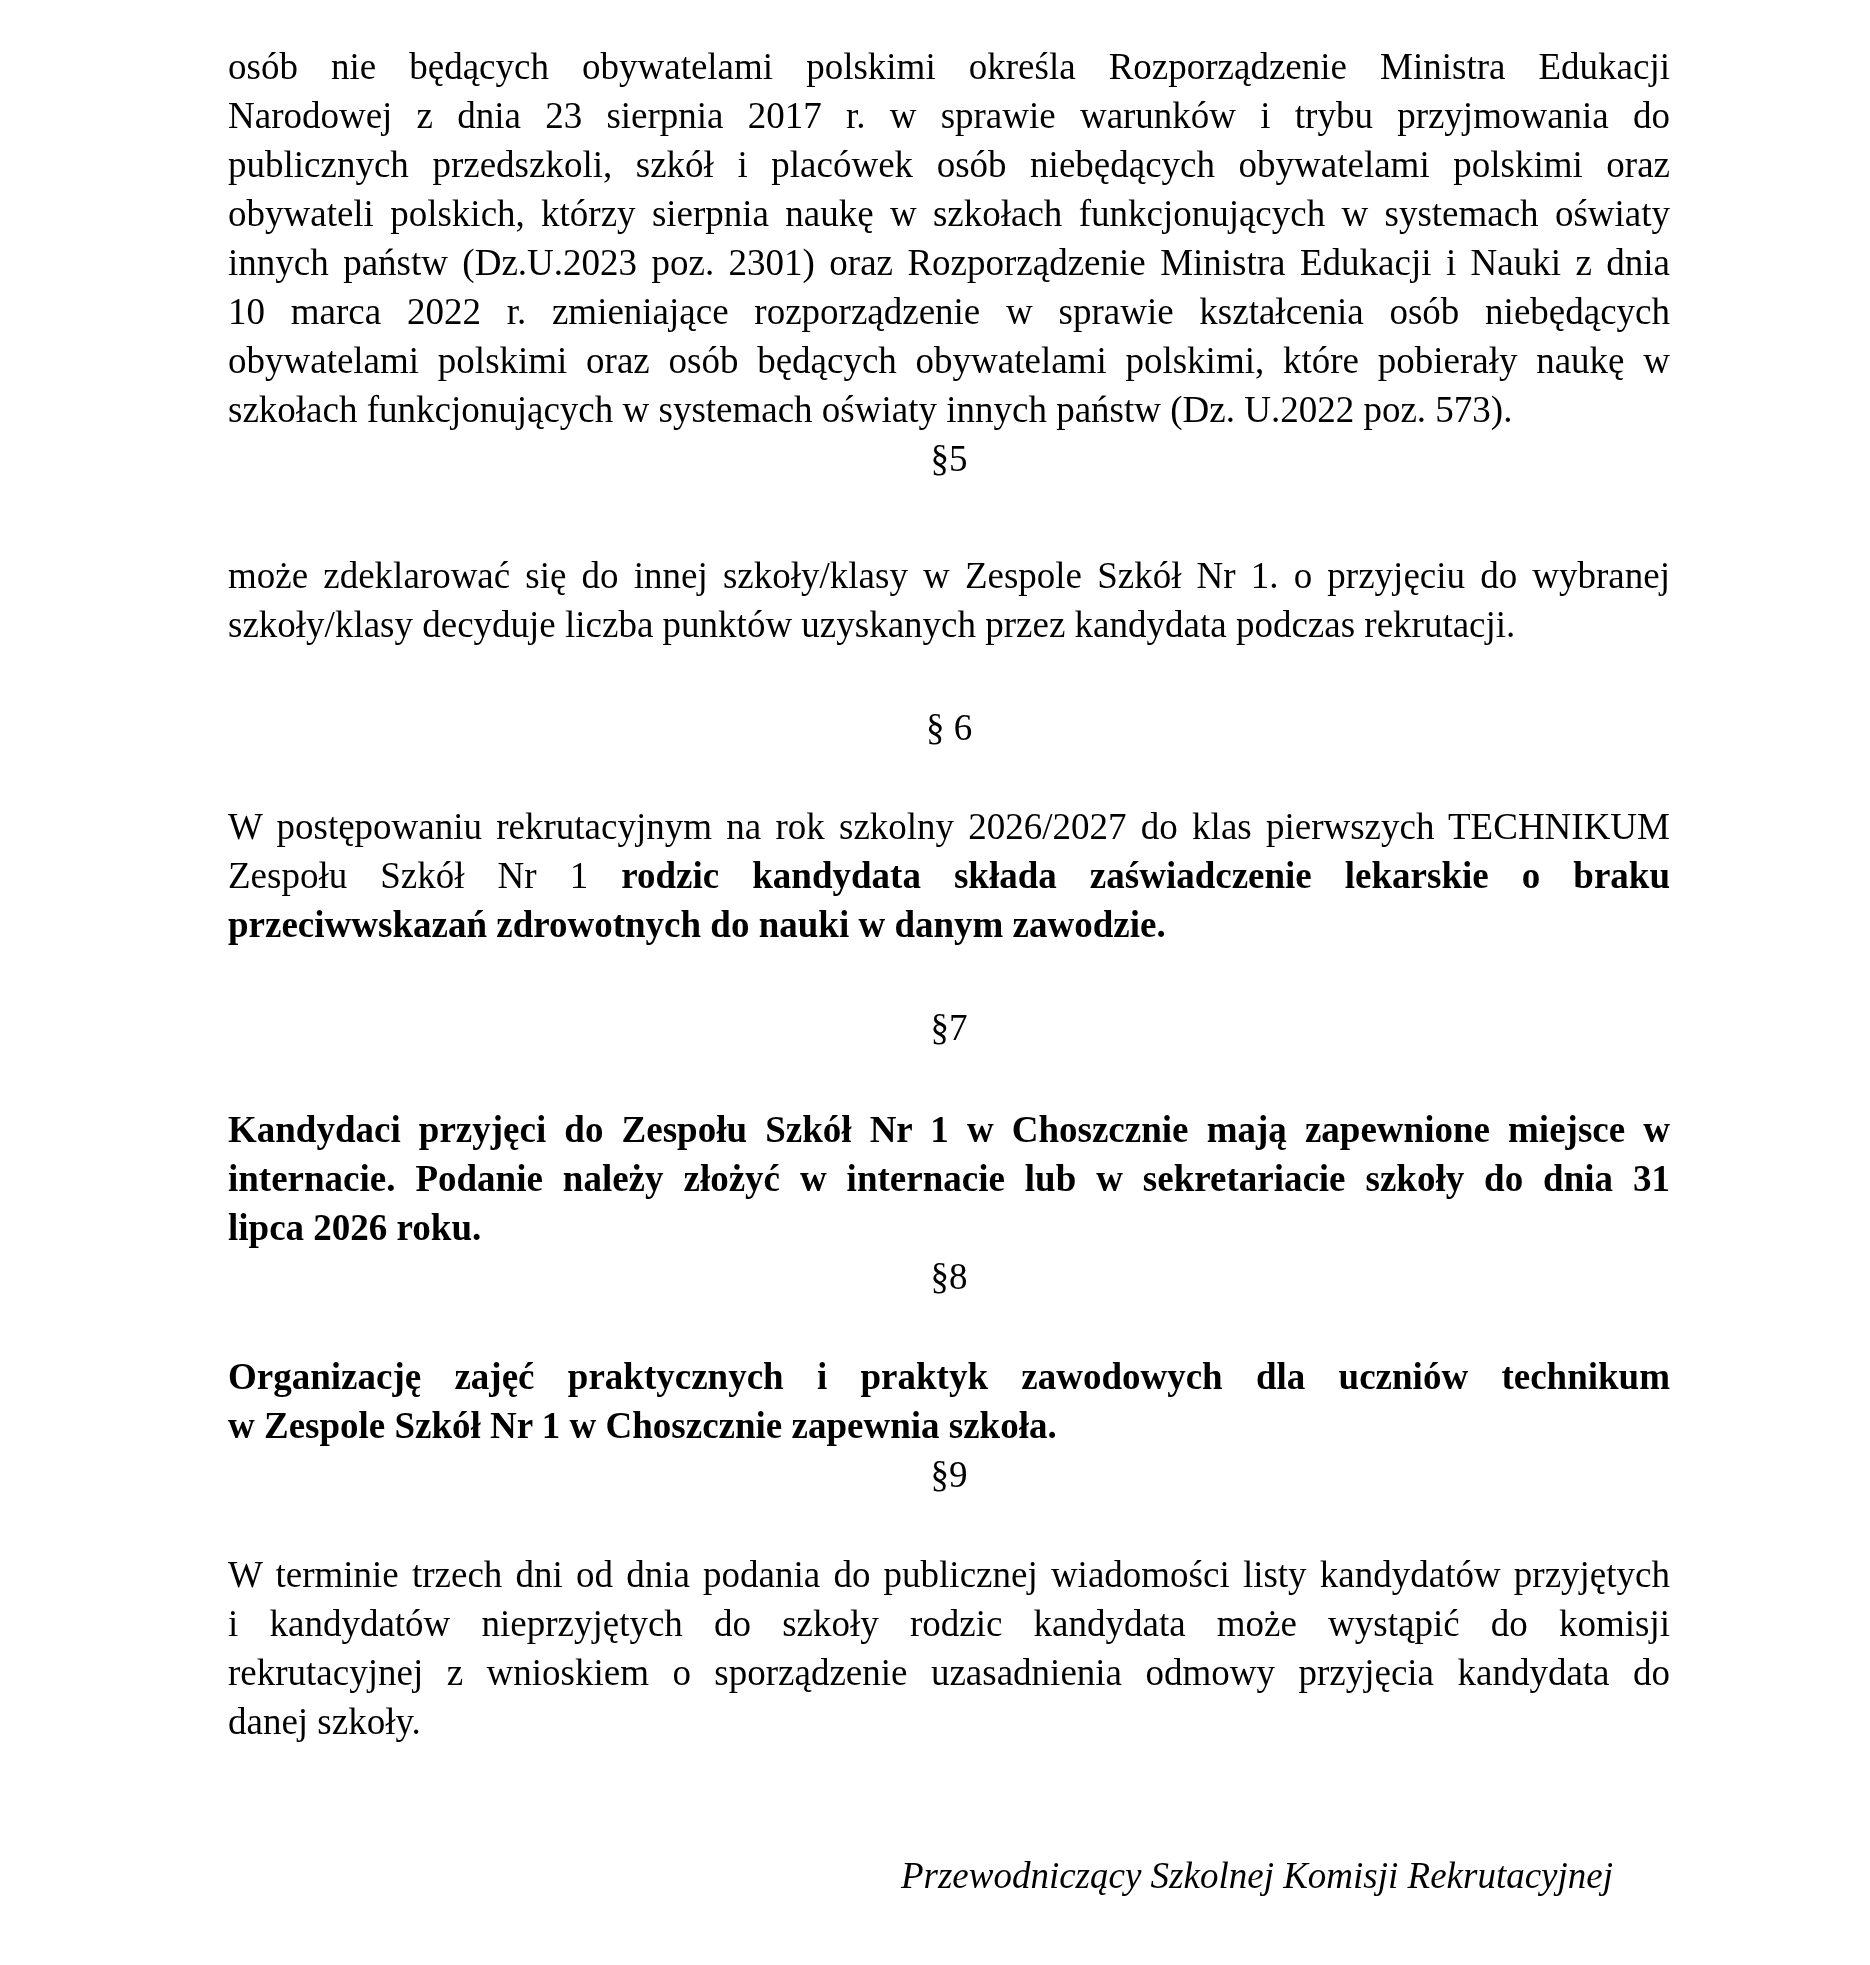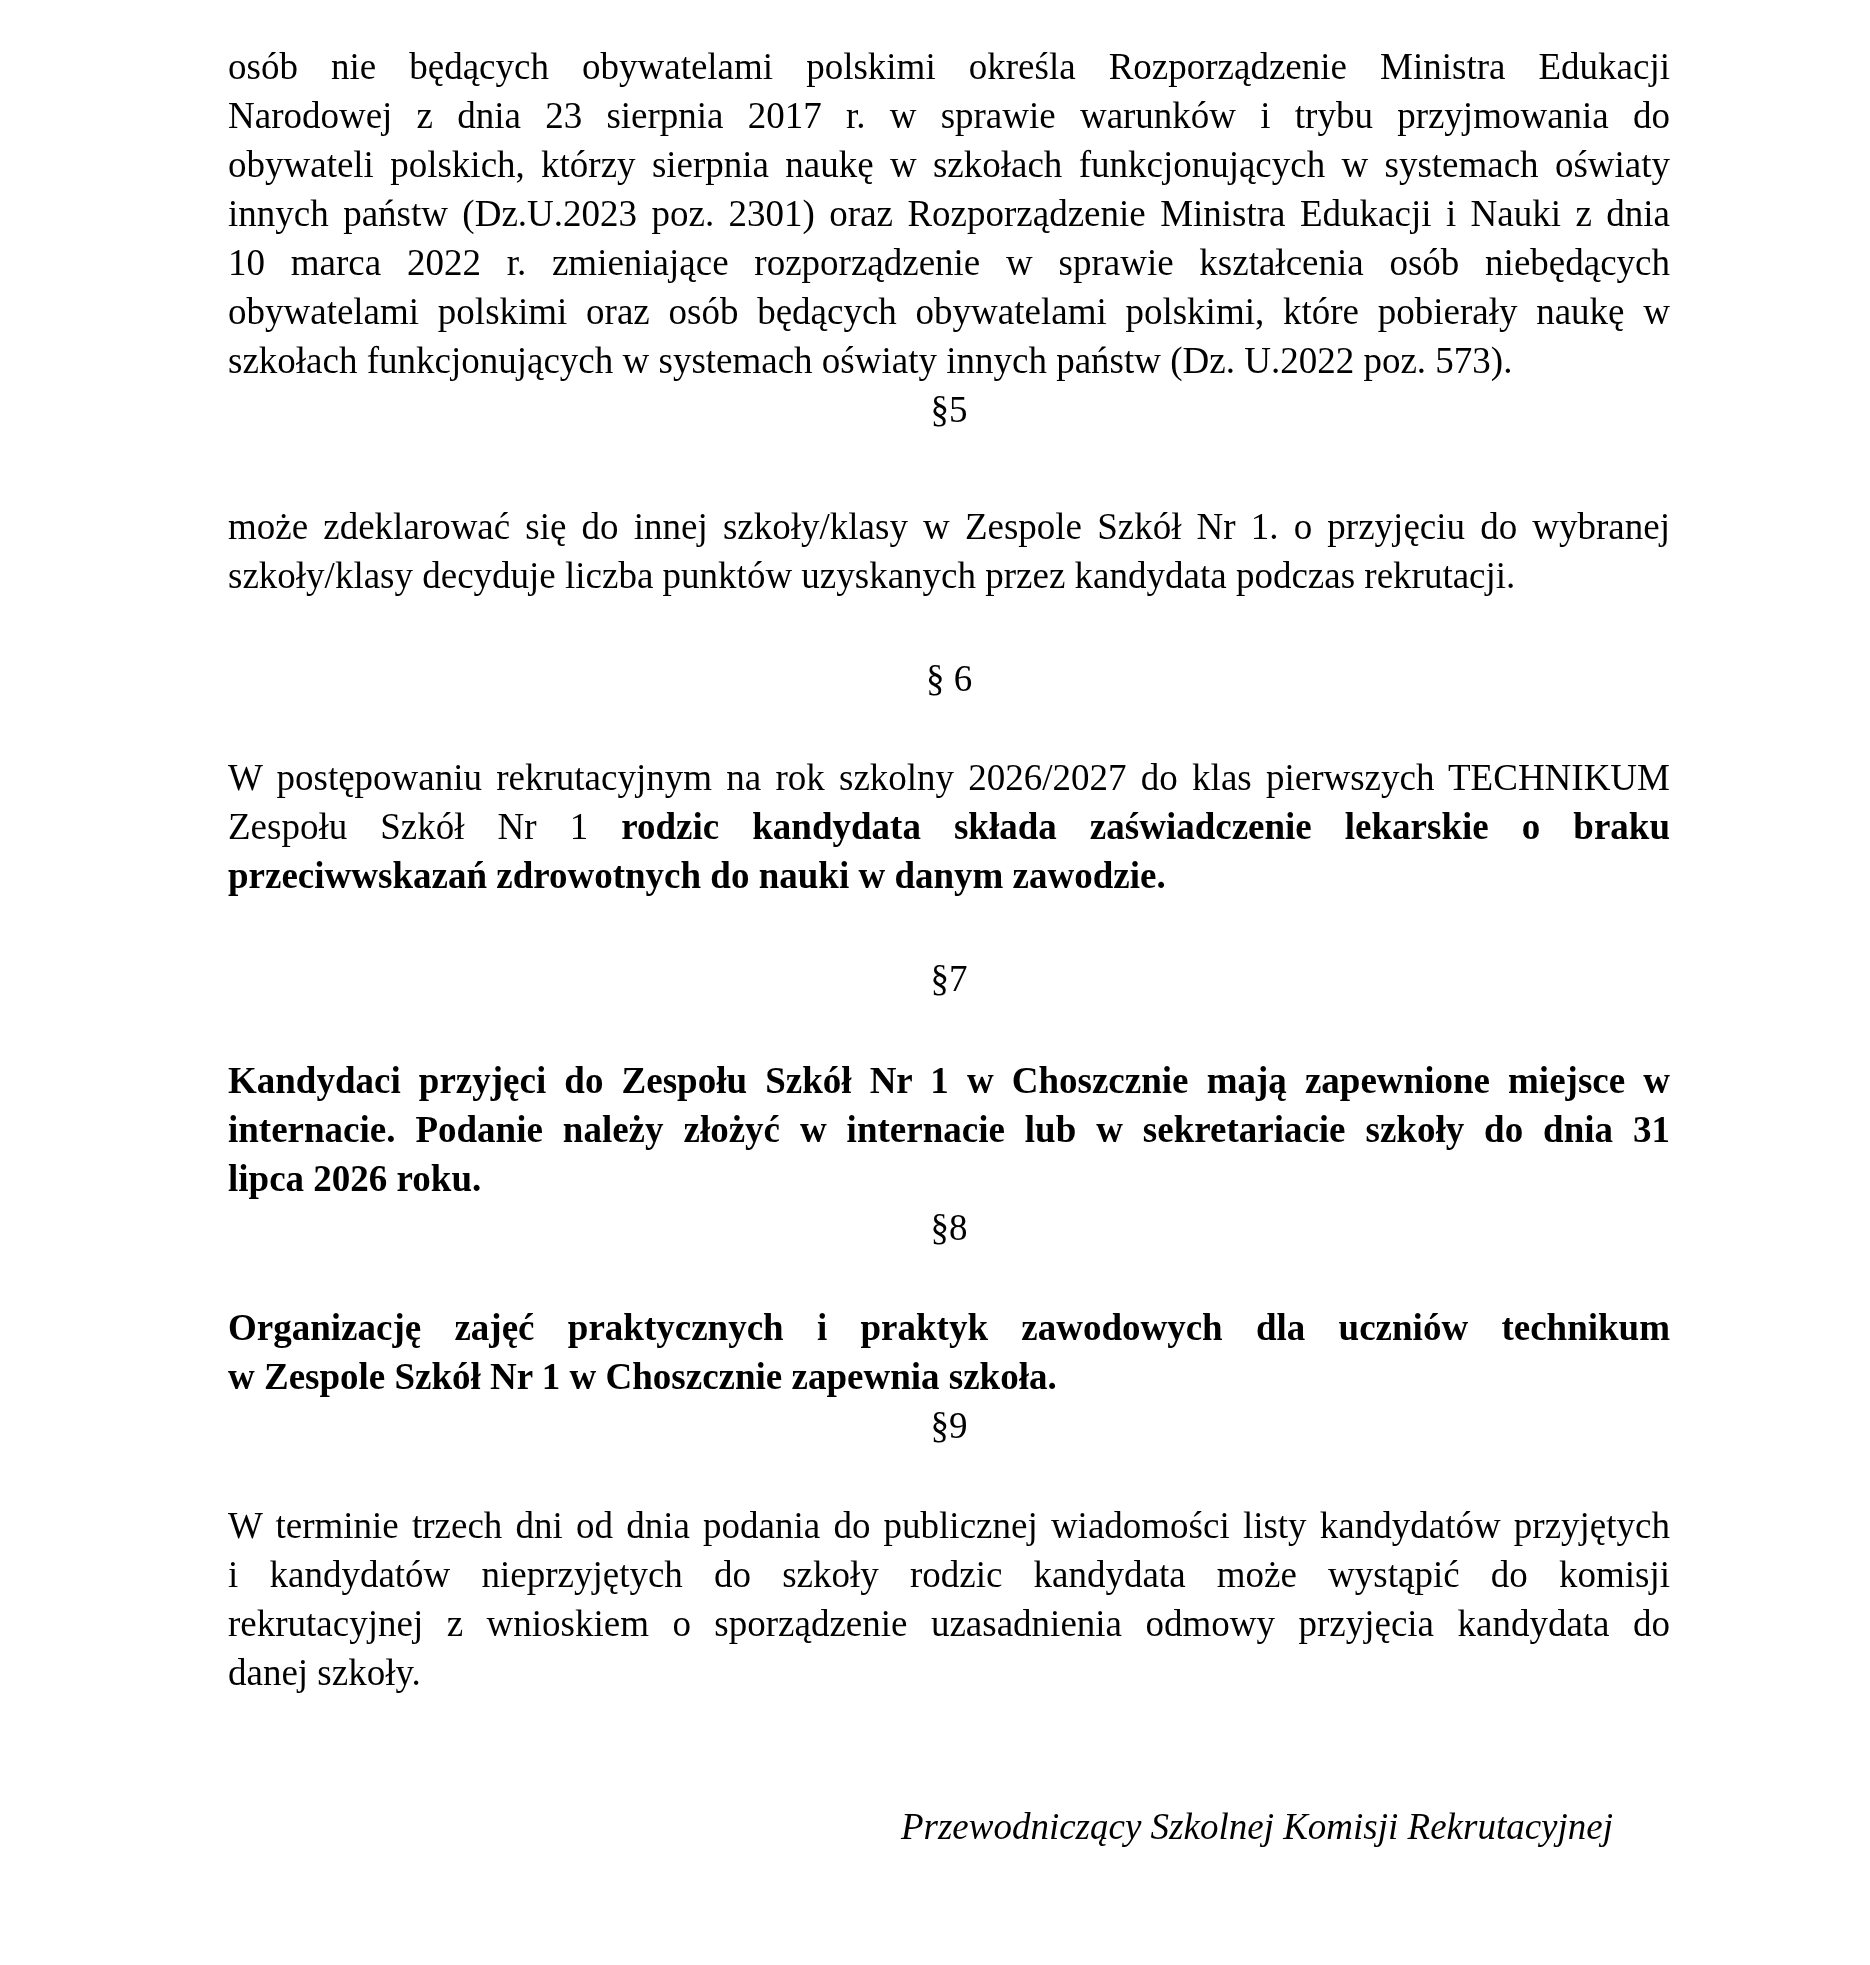--- a/index.html
+++ b/index.html
@@ -46,20 +46,21 @@
   b { font-weight: bold; }
 </style>
 </head>
 <body>
 
 <div class="page" style="background: rgb(255, 255, 255); color: rgb(0, 0, 0);">
   <div class="doc" id="doc-root">
       <div class="block paragraph">
         <div class="line"><span>osób nie będących obywatelami polskimi określa Rozporządzenie Ministra Edukacji</span></div>
         <div class="line"><span>Narodowej z dnia 23 sierpnia 2017 r. w sprawie warunków i trybu przyjmowania do</span></div>
+        <div class="line"><span>publicznych przedszkoli, szkół i placówek osób niebędących obywatelami polskimi oraz</span></div>
         <div class="line"><span>obywateli polskich, którzy sierpnia naukę w szkołach funkcjonujących w systemach oświaty</span></div>
         <div class="line"><span>innych państw (Dz.U.2023 poz. 2301) oraz Rozporządzenie Ministra Edukacji i Nauki z dnia</span></div>
         <div class="line"><span>10 marca 2022 r. zmieniające rozporządzenie w sprawie kształcenia osób niebędących</span></div>
         <div class="line"><span>obywatelami polskimi oraz osób będących obywatelami polskimi, które pobierały naukę w</span></div>
         <div class="line last"><span>szkołach funkcjonujących w systemach oświaty innych państw (Dz. U.2022 poz. 573).</span></div>
       </div>
       <div class="block section-mark">§5</div>
       <div class="block paragraph" style="margin-top: 68px;">
         <div class="line"><span>może zdeklarować się do innej szkoły/klasy w Zespole Szkół Nr 1. o przyjęciu do wybranej</span></div>
         <div class="line last"><span>szkoły/klasy decyduje liczba punktów uzyskanych przez kandydata podczas rekrutacji.</span></div>

